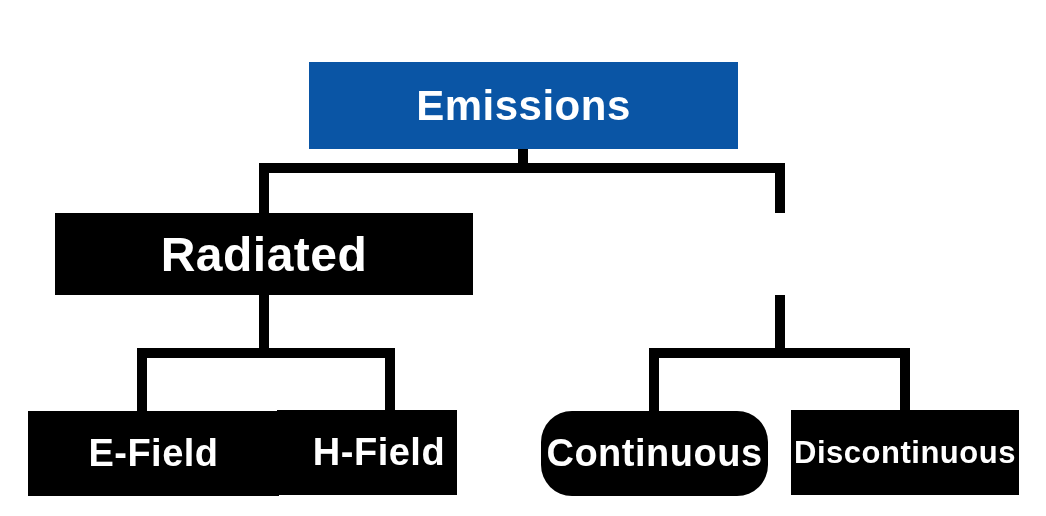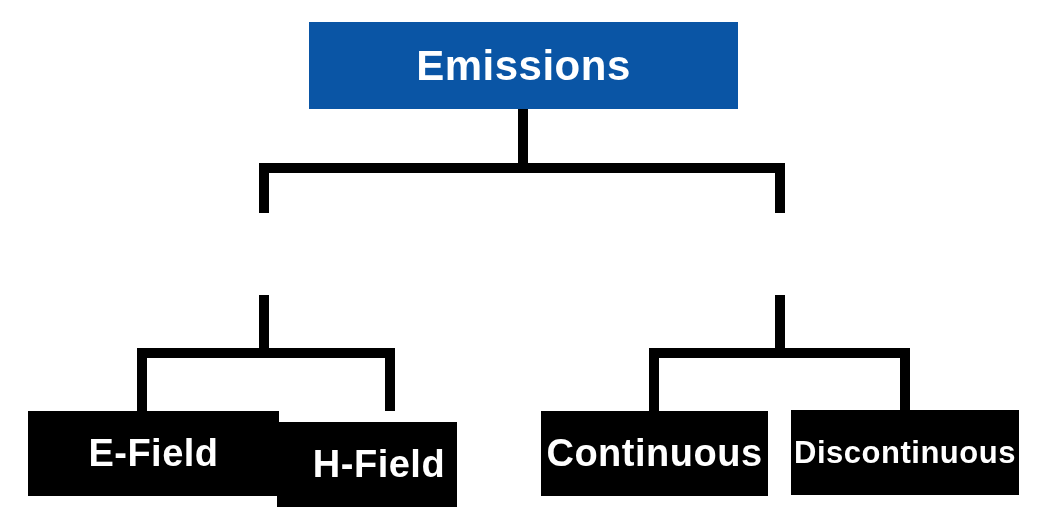--- a/index.html
+++ b/index.html
@@ -27,21 +27,21 @@
     position: absolute;
     background: var(--node-bg);
     color: var(--node-text);
     display: flex;
     align-items: center;
     justify-content: center;
     font-weight: bold;
     white-space: nowrap;
     letter-spacing: 0.5px;
   }
-  .node.root { background: var(--root-bg); }
+  .node.root { background: var(--root-bg); margin-top: 40px; }
   .connector {
     position: absolute;
     background: var(--line);
   }
   .fs-root  { font-size: 42px; }
   .fs-l2    { font-size: 48px; }
   .fs-l3    { font-size: 38px; }
   .fs-l3sm  { font-size: 31px; text-align: right; }
 </style>
 </head>
@@ -59,23 +59,24 @@
   <div class="connector" style="left:137px; top:348px; width:10px; height:63px;"></div>
   <div class="connector" style="left:385px; top:348px; width:10px; height:63px;"></div>
 
   <div class="connector" style="left:775px; top:295px; width:10px; height:63px;"></div>
   <div class="connector" style="left:649px; top:348px; width:261px; height:10px;"></div>
   <div class="connector" style="left:649px; top:348px; width:10px; height:63px;"></div>
   <div class="connector" style="left:900px; top:348px; width:10px; height:63px;"></div>
 
   <div class="node root fs-root" style="left:309px; top:22px; width:429px; height:87px;">Emissions</div>
 
+  <div class="node fs-l2" style="left:55px; top:213px; width:418px; height:82px;">Radiated</div>
 
 
   <div class="node fs-l3" style="left:28px; top:411px; width:251px; height:85px;">E-Field</div>
 
-  <div class="node fs-l3" style="left:277px; top:422px; width:180px; height:85px;padding-left:24px;">H-Field</div>
+  <div class="node fs-l3" style="left:277px; top:410px; width:180px; height:85px;padding-left:24px;">H-Field</div>
 
-  <div class="node fs-l3" style="left:541px; top:411px; width:227px; height:85px;">Continuous</div>
+  <div class="node fs-l3" style="left:541px; top:411px; width:227px; height:85px;border-radius:31px;">Continuous</div>
 
   <div class="node fs-l3sm" style="left:791px; top:410px; width:228px; height:85px;">Discontinuous</div>
 
 </div>
 
 </body></html>

